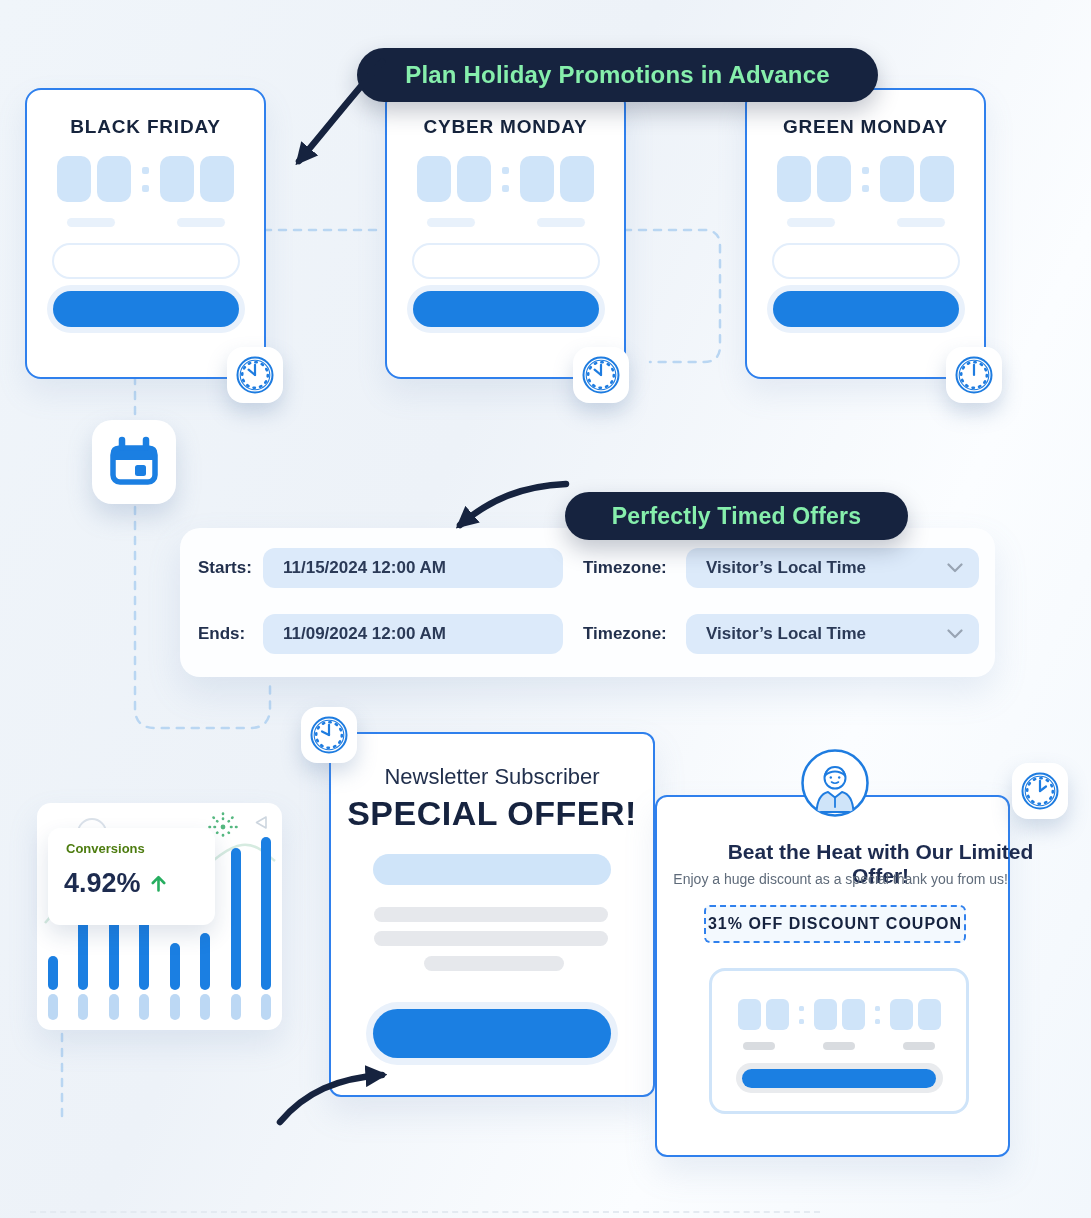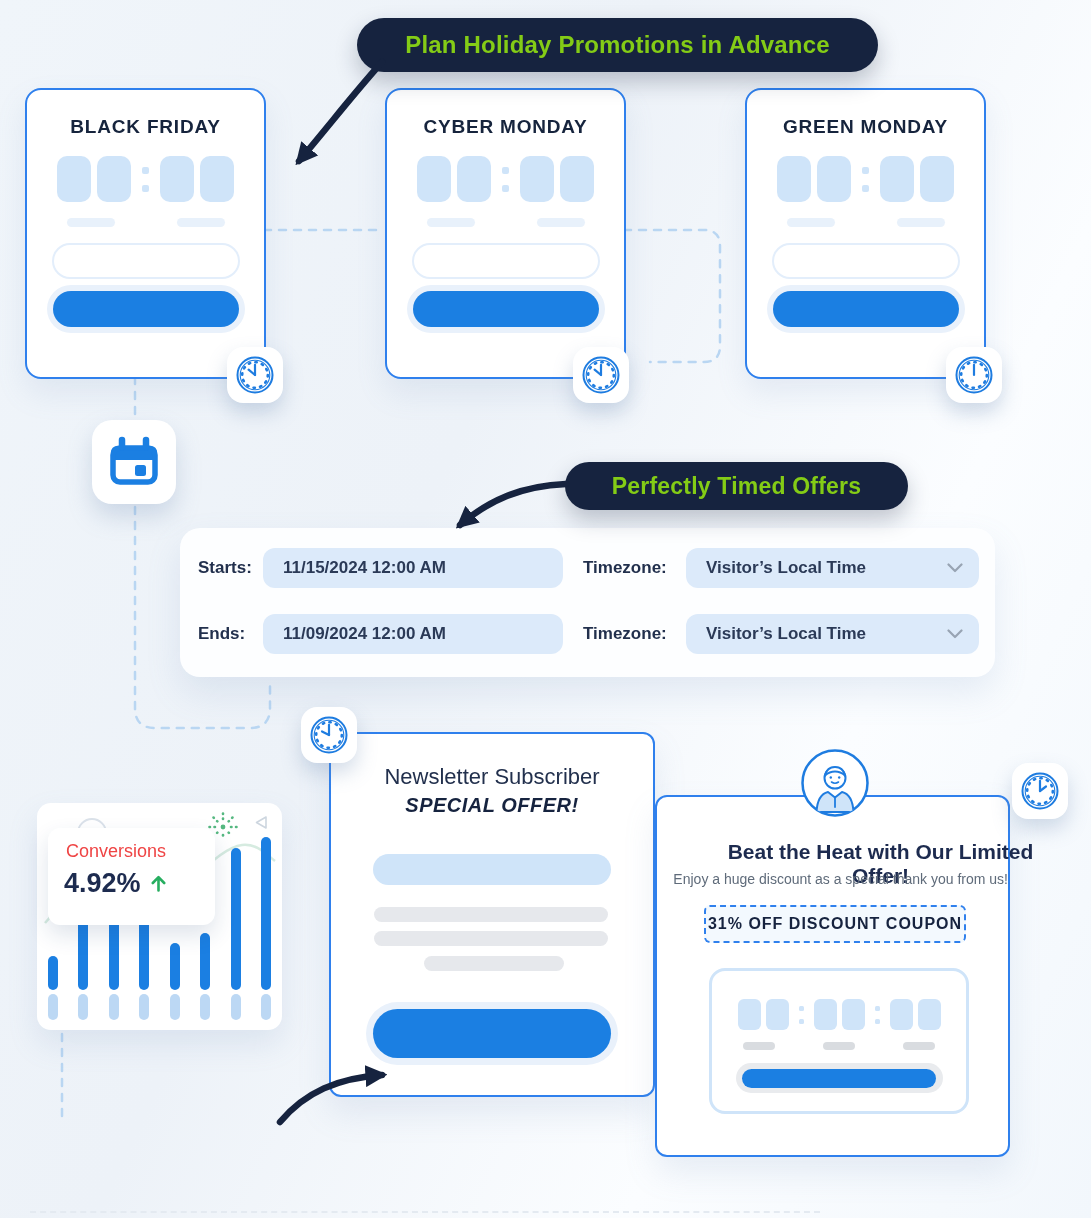--- a/index.html
+++ b/index.html
@@ -6,24 +6,25 @@
   .canvas{
     position:relative;width:1091px;height:1218px;overflow:hidden;
     font-family:"Liberation Sans",sans-serif;
     background:linear-gradient(115deg,#f0f5fa 0%,#edf2f8 40%,#fbfdff 72%,#f2f7fc 100%);
   }
   .abs{position:absolute;}
   svg{display:block;}
 
   
   .pill{
-    position:absolute;background:#16233f;color:#84cc16;border-radius:28px;
+    position:absolute;background:#16233f;color:#86efac;border-radius:28px;
     display:flex;align-items:center;justify-content:center;
     font-weight:700;font-size:24px;letter-spacing:.2px;z-index:7;
     box-shadow:0 10px 22px rgba(22,35,63,.25);
+    margin-top:30px;
   }
 
   
   .hcard{
     position:absolute;top:88px;width:237px;height:287px;background:#fff;
     border:2px solid #2f80ed;border-radius:16px;z-index:2;
     box-shadow:0 14px 30px rgba(120,150,190,.14);
   }
   .hcard .title{margin-top:26px;text-align:center;font-size:19px;font-weight:800;
     letter-spacing:.8px;color:#16243d;}
@@ -66,32 +67,32 @@
     border-radius:14px;z-index:2;box-shadow:0 14px 30px rgba(120,150,190,.16);}
   .deco-circle{position:absolute;left:40px;top:15px;width:26px;height:26px;border-radius:50%;
     border:2px solid #dbe2ea;}
   .bars{position:absolute;left:11px;right:11px;bottom:10px;display:flex;
     justify-content:space-between;align-items:flex-end;z-index:1;}
   .bar-col{display:flex;flex-direction:column;align-items:center;gap:4px;}
   .bar-blue{width:10px;border-radius:5px;}
   .bar-cap{width:10px;height:26px;border-radius:5px;}
   .stat-overlay{position:absolute;left:11px;top:25px;width:167px;height:97px;background:#fff;
     border-radius:12px;z-index:3;box-shadow:0 10px 22px rgba(27,63,116,.14);}
-  .stat-label{position:absolute;left:18px;top:13px;font-size:18px;font-weight:400;color:#ef4444;}
+  .stat-label{position:absolute;left:18px;top:13px;font-size:13px;font-weight:700;color:#4d7c0f;}
   .stat-value{position:absolute;left:16px;top:40px;font-size:27px;font-weight:800;color:#1d2b4f;
     display:flex;align-items:center;gap:10px;}
 
   
   .news-card{position:absolute;left:329px;top:732px;width:326px;height:365px;background:#fff;
     border:2px solid #2f80ed;border-radius:12px;z-index:2;box-sizing:border-box;
     box-shadow:0 16px 32px rgba(120,150,190,.15);}
   .news-eyebrow{position:absolute;left:0;width:100%;top:30px;text-align:center;
     font-size:22px;font-weight:500;color:#22304d;}
   .news-title{position:absolute;left:0;width:100%;top:60px;text-align:center;
-    font-size:20px;font-weight:800;letter-spacing:.5px;color:#16233f;font-style:italic;}
+    font-size:34px;font-weight:800;letter-spacing:.5px;color:#16233f;}
   .ph{position:absolute;border-radius:16px;}
   .news-btn{position:absolute;left:42px;top:275px;width:238px;height:49px;border-radius:25px;
     background:#1b7fe2;border:none;box-shadow:0 0 0 7px #e9f1fb;cursor:pointer;}
 
   
   .offer-card{position:absolute;left:655px;top:795px;width:355px;height:362px;background:#fff;
     border:2px solid #2f80ed;border-radius:12px;z-index:2;box-sizing:border-box;
     box-shadow:0 16px 32px rgba(120,150,190,.15);}
   .offer-title{position:absolute;left:0;width:100%;top:43px;text-align:center;
     font-size:21px;font-weight:800;color:#1d2b4f;margin-left:48px;}

